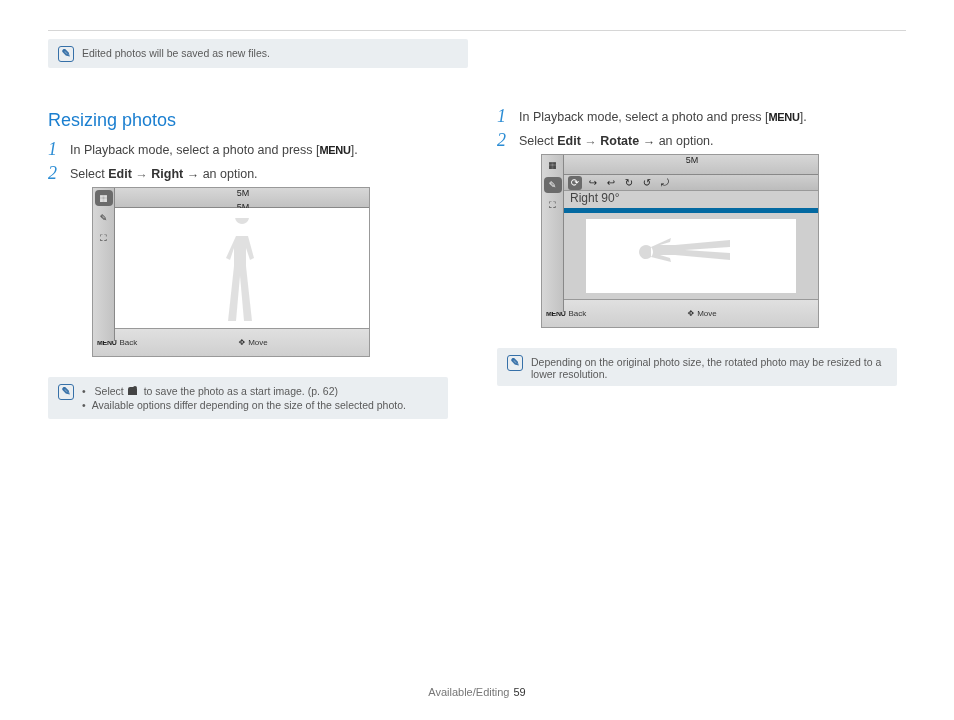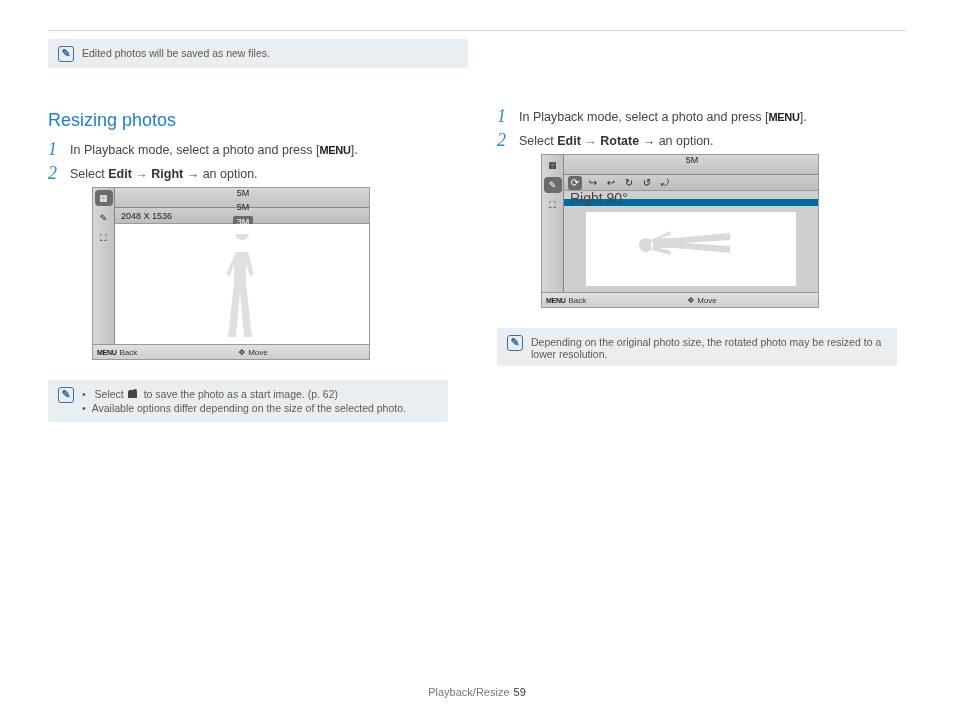--- a/index.html
+++ b/index.html
@@ -174,21 +174,21 @@
   }
   .ss-body {
     height: 120px;
     margin-left: 22px;
     background: #ffffff;
     position: relative;
     overflow: hidden;
   }
   .ss-body.gray { background: #cfcfcf; }
   .footer-bar {
-    height: 15px;
+    height: 28px;
     background: linear-gradient(#e0e0e0, #cfcfcf);
     border-top: 1px solid #999;
     display: flex;
     align-items: center;
     font-size: 8px;
     color: #333;
     padding-left: 4px;
     gap: 6px;
   }
   .footer-bar .seg {
@@ -274,21 +274,20 @@
             </div>
             <div class="ss-top">
               <span>5M</span>
               <span>5M</span>
               <span class="pill">3M</span>
               <span>1M</span>
               <svg width="14" height="12">
                   <path d="M2 10 L2 4 Q2 2 4 2 L9 2 Q11 2 11 4 L11 10 Z M7 1 A2 2 0 1 1 7 5 A2 2 0 1 1 7 1" fill="#444"></path>
                 </svg>
             </div>
-            <div class="ss-sub">2048 X 1536</div>
             <div class="ss-body">
               <svg class="silhouette" viewBox="0 0 60 110">
                 <path fill="#888" d="M30 6 a7 7 0 1 1 0.1 0 M24 18 h12 l6 22 l-4 2 l-4 -12 v18 l6 55 h-8 l-4 -45 l-4 45 h-8 l6 -55 v-18 l-4 12 l-4 -2 z"></path>
               </svg>
             </div>
             <div class="footer-bar">
               <span class="seg">
                   <span class="menu-label" style="font-size:7px">MENU</span>
                   <span>Back</span>
                 </span>
@@ -337,21 +336,21 @@
             <div class="ss-sub" style="padding-left:0; display:flex; align-items:center;">
               <span class="rot-icons">
                 <span class="sel">⟳</span>
                 <span>↪</span>
                 <span>↩</span>
                 <span>↻</span>
                 <span>↺</span>
                 <span>⤾</span>
               </span>
             </div>
-            <div style="height:15px; margin-left:22px; background:#cfcfcf; border-bottom:7px solid #0369a1; font-size:14px; padding-left:6px; line-height:14px;">Right 90°</div>
+            <div style="height:22px; margin-left:22px; background:#cfcfcf; border-bottom:5px solid #0369a1; font-size:12px; padding-left:6px; line-height:14px;">Right 90°</div>
             <div class="ss-body gray" style="height:86px">
               <div style="position:absolute; left:22px; right:22px; top:6px; bottom:6px; background:#fff;"></div>
               <svg class="lying" viewBox="0 0 120 50">
                 <path fill="#888" d="M8 25 a7 7 0 1 1 0 0.1 M20 20 v10 l20 5 l-1 -4 l-10 -3 h15 l55 5 v-7 l-45 -3 l45 -3 v-7 l-55 5 h-15 l10 -3 l1 -4 z"></path>
               </svg>
             </div>
             <div class="footer-bar">
               <span class="seg">
                   <span class="menu-label" style="font-size:7px">MENU</span>
                   <span>Back</span>
@@ -368,14 +367,14 @@
 
       <div class="note-box">
         <div class="note-icon">✎</div>
         <div class="note-body">Depending on the original photo size, the rotated photo may be resized to a lower resolution.</div>
       </div>
     </div>
   </div>
 </div>
 
 <div class="pagefoot">
-  <span>Playback/Resize</span><span class="num">59</span>
+  <span>Available/Editing</span><span class="num">59</span>
 </div>
 
 </body></html>

